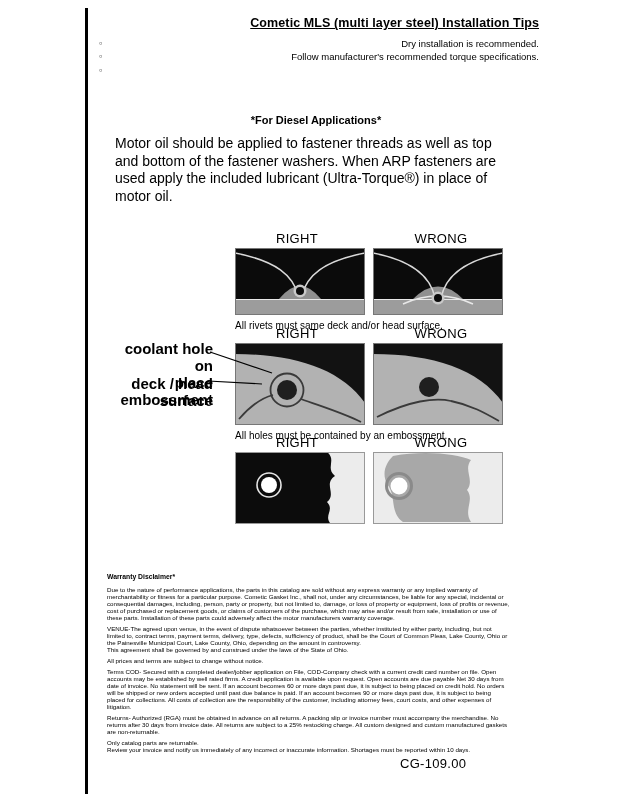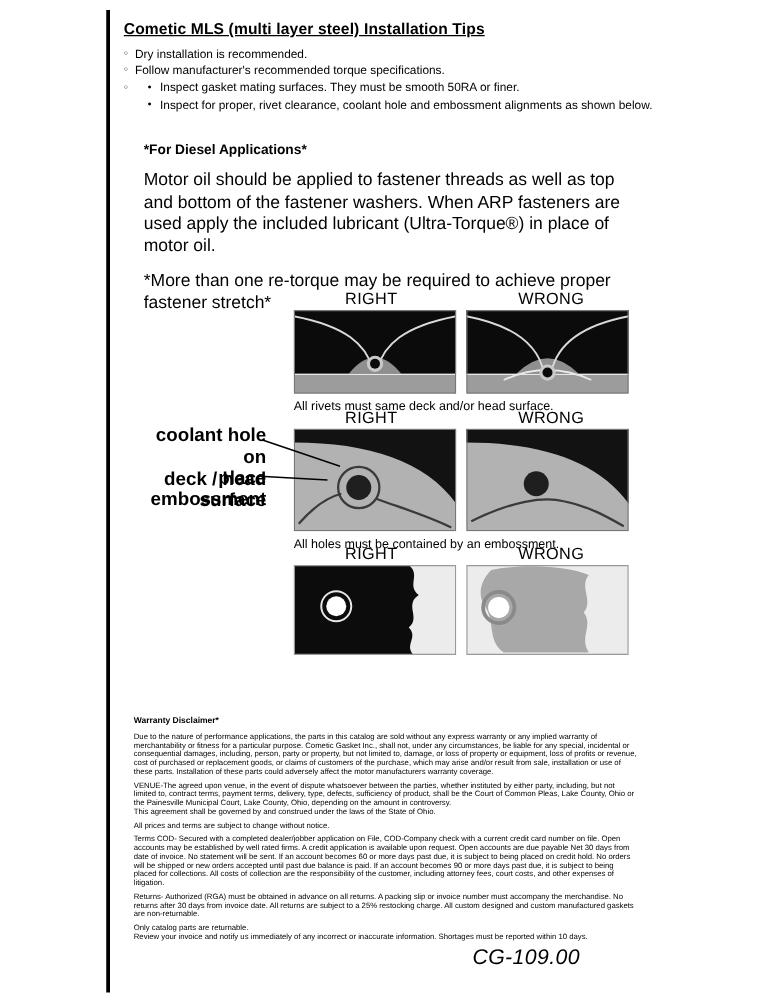--- a/index.html
+++ b/index.html
@@ -3,32 +3,32 @@
 <meta charset="utf-8">
 <style>
   * { margin:0; padding:0; box-sizing:border-box; }
   html, body { width:618px; height:800px; background:#ffffff; }
   body { font-family:"Liberation Sans", sans-serif; color:#000; position:relative; }
   .page { position:absolute; inset:0; background:#fff; overflow:hidden; }
 
   .left-rule { position:absolute; left:85px; top:8px; width:3px; height:786px; background:#000; }
 
   
-  .tips { position:absolute; left:99px; top:16px; width:440px; }
+  .tips { position:absolute; left:99px; top:16px; width:440px;text-align:right; }
   .title { font-size:12.5px; font-weight:bold; text-decoration:underline; margin-bottom:8px; letter-spacing:0.1px; }
   .blist { list-style:none; font-size:9.5px; line-height:1.25; }
   .blist > li { margin-bottom:1.5px; position:relative; padding-left:9px; }
   .blist > li::before { content:"○"; position:absolute; left:0; top:2px; font-size:5.5px; }
   .sublist { list-style:none; margin:2px 0 0 10px; }
   .sublist > li { margin-bottom:1.5px; position:relative; padding-left:10px; }
   .sublist > li::before { content:"●"; position:absolute; left:0; top:2px; font-size:5.5px; }
 
   
   .diesel { position:absolute; left:115px; top:114px; width:402px; }
-  .diesel-heading { font-size:11px; font-weight:bold; margin-bottom:9px; }
+  .diesel-heading { font-size:11px; font-weight:bold; margin-bottom:9px;text-align:center; }
   .diesel p { font-size:14px; line-height:1.26; margin-bottom:10px; }
   .diesel .note { margin-bottom:0; }
 
   
   .diag { position:absolute; left:235px; width:268px; }
   .diag-row1 { top:231px; }
   .diag-row2 { top:326px; }
   .diag-row3 { top:435px; }
   .hdr-row { display:flex; gap:20px; }
   .hdr { width:130px; text-align:center; font-size:13px; letter-spacing:0.3px; }
@@ -40,46 +40,41 @@
   .callout { position:absolute; width:100px; text-align:right; font-size:15px; line-height:1.15; white-space:pre-line;font-weight:bold; }
   .callout-coolant { left:113px; top:340px; }
   .callout-embossment { left:113px; top:374px; }
   .callout-arrows { position:absolute; left:206px; top:343px; }
 
   
   .warranty { position:absolute; left:107px; top:573px; width:403px; }
   .warranty h2 { font-size:6.8px; font-weight:bold; margin-bottom:6px; }
   .warranty p { font-size:6.2px; line-height:1.13; margin-bottom:4px; white-space:pre-line; }
 
-  .footer-code { position:absolute; left:378px; top:756px; font-size:17px; letter-spacing:0.3px;font-style:italic; }
+  .footer-code { position:absolute; left:400px; top:756px; font-size:13px; letter-spacing:0.3px; }
 </style>
 </head>
 <body>
 
 <div class="page">
   <div class="left-rule"></div>
 
   <div class="tips">
     <h1 class="title">Cometic MLS (multi layer steel) Installation Tips</h1>
     <ul class="blist">
       <li>Dry installation is recommended.</li>
       <li>Follow manufacturer's recommended torque specifications.</li>
       <li>
-        <ul class="sublist">
-          <li>Inspect gasket mating surfaces.  They must be smooth 50RA or finer.</li>
-          <li>Inspect for proper, rivet clearance, coolant hole and embossment alignments as shown below.</li>
-        </ul>
       </li>
     </ul>
   </div>
 
   <div class="diesel">
     <div class="diesel-heading">*For Diesel Applications*</div>
     <p>Motor oil should be applied to fastener threads as well as top and bottom of the fastener washers. When ARP fasteners are used apply the included lubricant (Ultra-Torque®) in place of motor oil.</p>
-    <p class="note">*More than one re-torque may be required to achieve proper fastener stretch*</p>
   </div>
 
   <div class="diag diag-row1">
     <div class="hdr-row">
       <div class="hdr">RIGHT</div>
       <div class="hdr">WRONG</div>
     </div>
     <div class="panel-row">
       <svg class="panel" width="130" height="67" viewBox="0 0 130 67">
         <rect width="130" height="67" fill="#9c9c9c"></rect>

